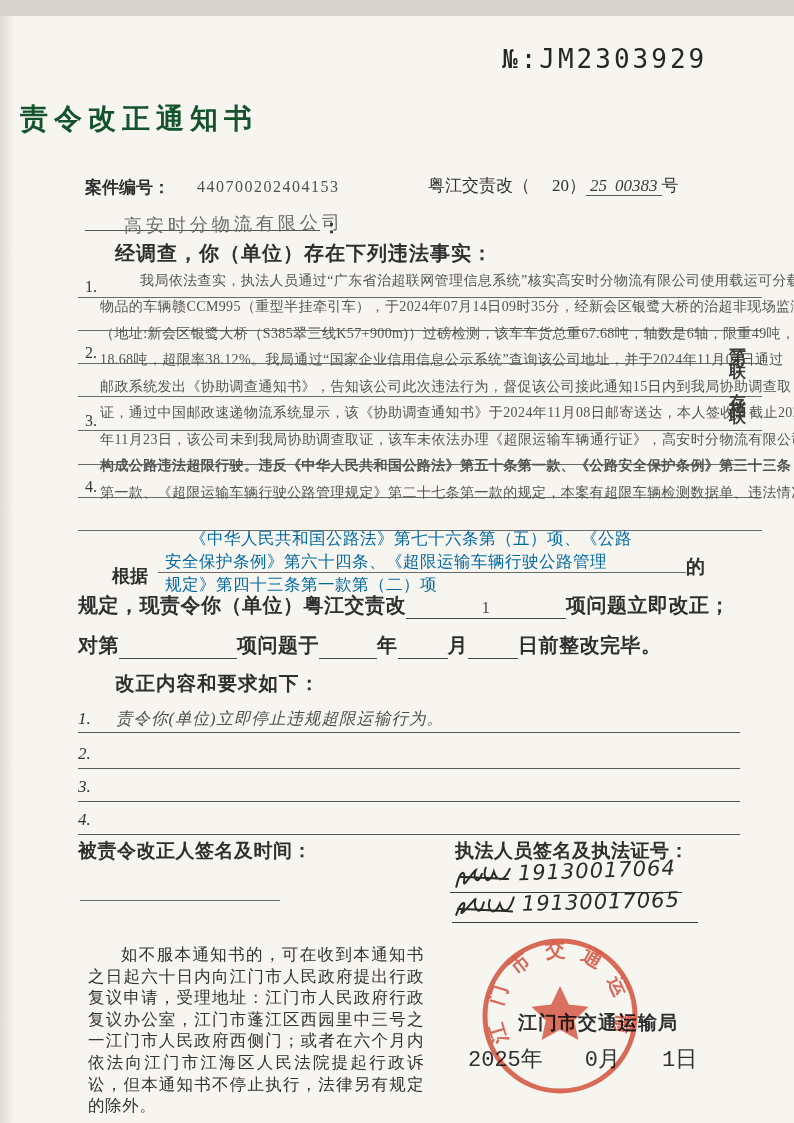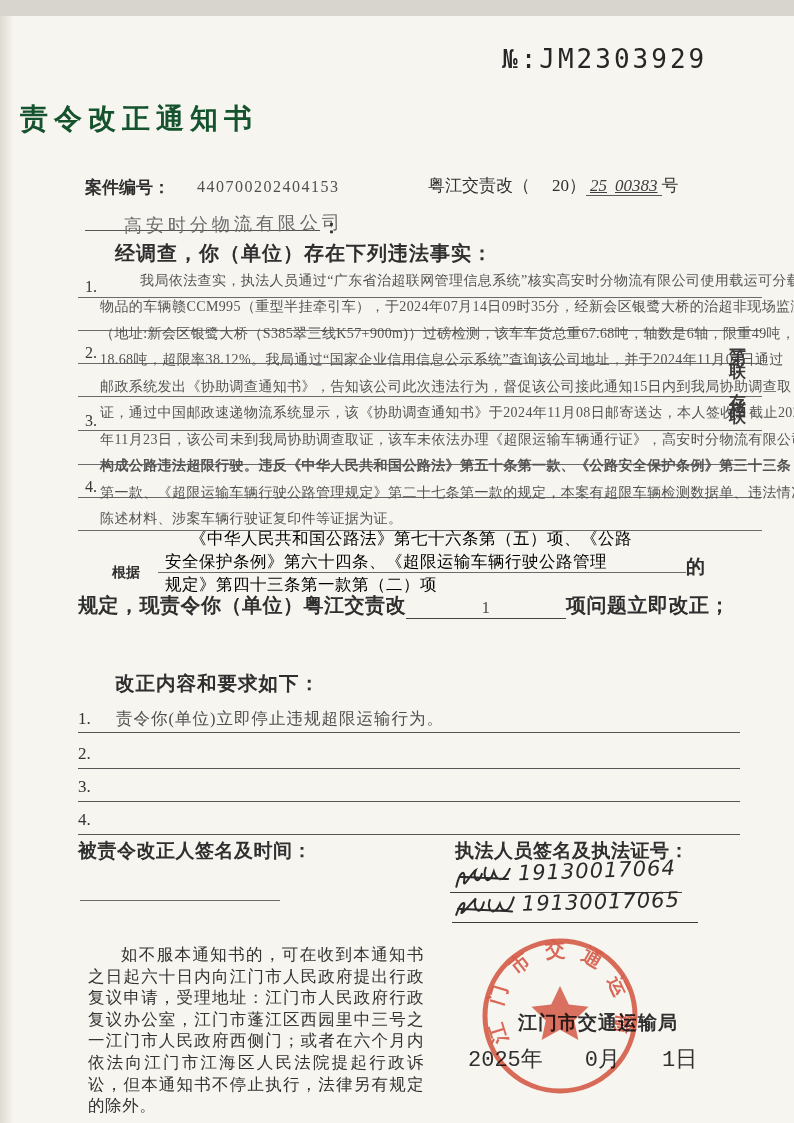--- a/index.html
+++ b/index.html
@@ -16,42 +16,42 @@
     background:linear-gradient(to right,#dedbd3,rgba(247,245,240,0));}
   .abs{position:absolute;}
   .docno{left:502px;top:28px;font-family:"DejaVu Sans Mono",monospace;
     font-size:26px;letter-spacing:3px;color:#262626;}
   .title{left:0;top:84px;width:100%;text-align:left;font-size:28px;
     font-weight:700;letter-spacing:6px;color:#14532d;padding-left:20px;}
   .case-label{left:85px;top:160px;font-size:17px;font-weight:700;}
   .case-number{left:197px;top:162px;font-size:16px;letter-spacing:1.5px;color:#4f4f4f;}
   .ref-row{left:428px;top:158px;font-size:17px;white-space:nowrap;}
   .ref-gap{display:inline-block;width:22px;}
-  .hw{color:#3d3d3d;font-style:italic;text-decoration:underline;}
+  .hw{color:#3d3d3d;font-style:italic;}
   .hw-underline{border-bottom:1px solid #5a5a5a;padding:0 4px;}
   .recipient-line{left:85px;top:214px;width:235px;border-bottom:1.5px solid #555;}
   .recipient-name{left:124px;top:196px;font-size:18px;color:#6b6b6b;
     letter-spacing:4px;transform:rotate(-1deg);}
   .recipient-colon{left:322px;top:198px;font-size:19px;font-weight:700;}
   .intro{left:115px;top:224px;font-size:20px;font-weight:600;letter-spacing:1px;}
   .fact-line{left:100px;font-size:14px;color:#535353;white-space:nowrap;letter-spacing:0.4px;}
   .fact-line.first{left:140px;}
   .fact-no{left:85px;font-size:16px;color:#383838;}
   .rule{height:0;border-bottom:1px solid #6a6a6a;}
   .side-label{left:726px;top:318px;writing-mode:vertical-rl;font-size:17px;
     letter-spacing:7px;color:#3a3a3a;font-weight:600;}
-  .basis-label{left:112px;top:548px;font-size:14px;font-weight:600;}
-  .basis-line{font-size:16.5px;color:#000000;white-space:nowrap;letter-spacing:0.5px;}
+  .basis-label{left:112px;top:548px;font-size:18px;font-weight:600;}
+  .basis-line{font-size:16.5px;color:#0369a1;white-space:nowrap;letter-spacing:0.5px;}
   .basis-suffix{left:686px;top:538px;font-size:19px;font-weight:600;}
   .order-line{left:78px;font-size:20px;font-weight:600;white-space:nowrap;letter-spacing:0.5px;}
   .blank{display:inline-block;border-bottom:1.5px solid #444;text-align:center;
     vertical-align:bottom;font-weight:400;color:#4f4f4f;font-size:17px;}
   .heading{left:115px;top:654px;font-size:19.5px;font-weight:600;letter-spacing:1px;}
   .item-row{left:78px;width:662px;border-bottom:1.5px solid #555;height:24px;
-    font-size:16px;white-space:nowrap;}
+    font-size:16px;white-space:nowrap;font-style:italic;}
   .item-no{display:inline-block;width:38px;font-size:17px;color:#333;}
   .item-text{font-size:16.5px;color:#4f4f4f;letter-spacing:1px;}
   .sig-label{top:822px;font-size:19px;font-weight:600;letter-spacing:0.5px;}
   .sig-num{font-size:21px;color:#2b2b2b;font-style:italic;letter-spacing:1px;
     font-family:"DejaVu Sans",sans-serif;}
   .appeal{left:88px;top:928px;width:336px;font-size:16.5px;line-height:21.6px;
     text-align:justify;text-indent:2em;color:#333;letter-spacing:0.6px;}
   .bureau{left:518px;top:994px;font-size:19px;font-weight:600;letter-spacing:1px;}
   .date-row{left:468px;top:1028px;font-size:22px;white-space:nowrap;font-family:Liberation Mono, monospace;}
   .date-gap{display:inline-block;width:42px;}
@@ -96,33 +96,35 @@
 
   <div class="abs fact-line first" style="top:256px;">我局依法查实，执法人员通过“广东省治超联网管理信息系统”核实高安时分物流有限公司使用载运可分载</div>
   <div class="abs fact-line" style="top:282px;">物品的车辆赣CCM995（重型半挂牵引车），于2024年07月14日09时35分，经新会区银鹭大桥的治超非现场监测点</div>
   <div class="abs fact-line" style="top:309px;">（地址:新会区银鹭大桥（S385翠三线K57+900m)）过磅检测，该车车货总重67.68吨，轴数是6轴，限重49吨，超限</div>
   <div class="abs fact-line" style="top:335px;">18.68吨，超限率38.12%。我局通过“国家企业信用信息公示系统”查询该公司地址，并于2024年11月04日通过</div>
   <div class="abs fact-line" style="top:362px;">邮政系统发出《协助调查通知书》，告知该公司此次违法行为，督促该公司接此通知15日内到我局协助调查取</div>
   <div class="abs fact-line" style="top:388px;">证，通过中国邮政速递物流系统显示，该《协助调查通知书》于2024年11月08日邮寄送达，本人签收。截止2024</div>
   <div class="abs fact-line" style="top:415px;">年11月23日，该公司未到我局协助调查取证，该车未依法办理《超限运输车辆通行证》，高安时分物流有限公司</div>
   <div class="abs fact-line" style="top:441px;font-weight:bold;">构成公路违法超限行驶。违反《中华人民共和国公路法》第五十条第一款、《公路安全保护条例》第三十三条</div>
   <div class="abs fact-line" style="top:468px;">第一款、《超限运输车辆行驶公路管理规定》第二十七条第一款的规定，本案有超限车辆检测数据单、违法情况</div>
-  <div class="abs fact-line" style="top:494px;">陈述材料、涉案车辆行驶证复印件等证据为证。</div>
 
   <div class="abs side-label">第一联：存档联</div>
 
   <div class="abs basis-label">根据</div>
   <div class="abs basis-line" style="left:190px;top:512px;">《中华人民共和国公路法》第七十六条第（五）项、《公路</div>
   <div class="abs basis-line" style="left:165px;top:535px;">安全保护条例》第六十四条、《超限运输车辆行驶公路管理</div>
   <div class="abs basis-line" style="left:165px;top:558px;">规定》第四十三条第一款第（二）项</div>
   <div class="abs rule" style="left:158px;top:556px;width:528px;"></div>
   <div class="abs basis-suffix">的</div>
 
   <div class="abs order-line" style="top:576px;">
     <span>规定，现责令你（单位）粤江交责改</span><span class="blank" style="width:160px;">1</span><span>项问题立即改正；</span>
+  </div>
+  <div class="abs order-line" style="top:616px;">
+    <span>对第</span><span class="blank" style="width:118px;"></span><span>项问题于</span><span class="blank" style="width:58px;"></span><span>年</span><span class="blank" style="width:50px;"></span><span>月</span><span class="blank" style="width:50px;"></span><span>日前整改完毕。</span>
   </div>
 
   <div class="abs heading">改正内容和要求如下：</div>
 
   <div class="abs item-row" style="top:692px;">
     <span class="item-no">1.</span><span class="item-text">责令你(单位)立即停止违规超限运输行为。</span>
   </div>
   <div class="abs item-row" style="top:728px;">
     <span class="item-no">2.</span><span class="item-text"></span>
   </div>

